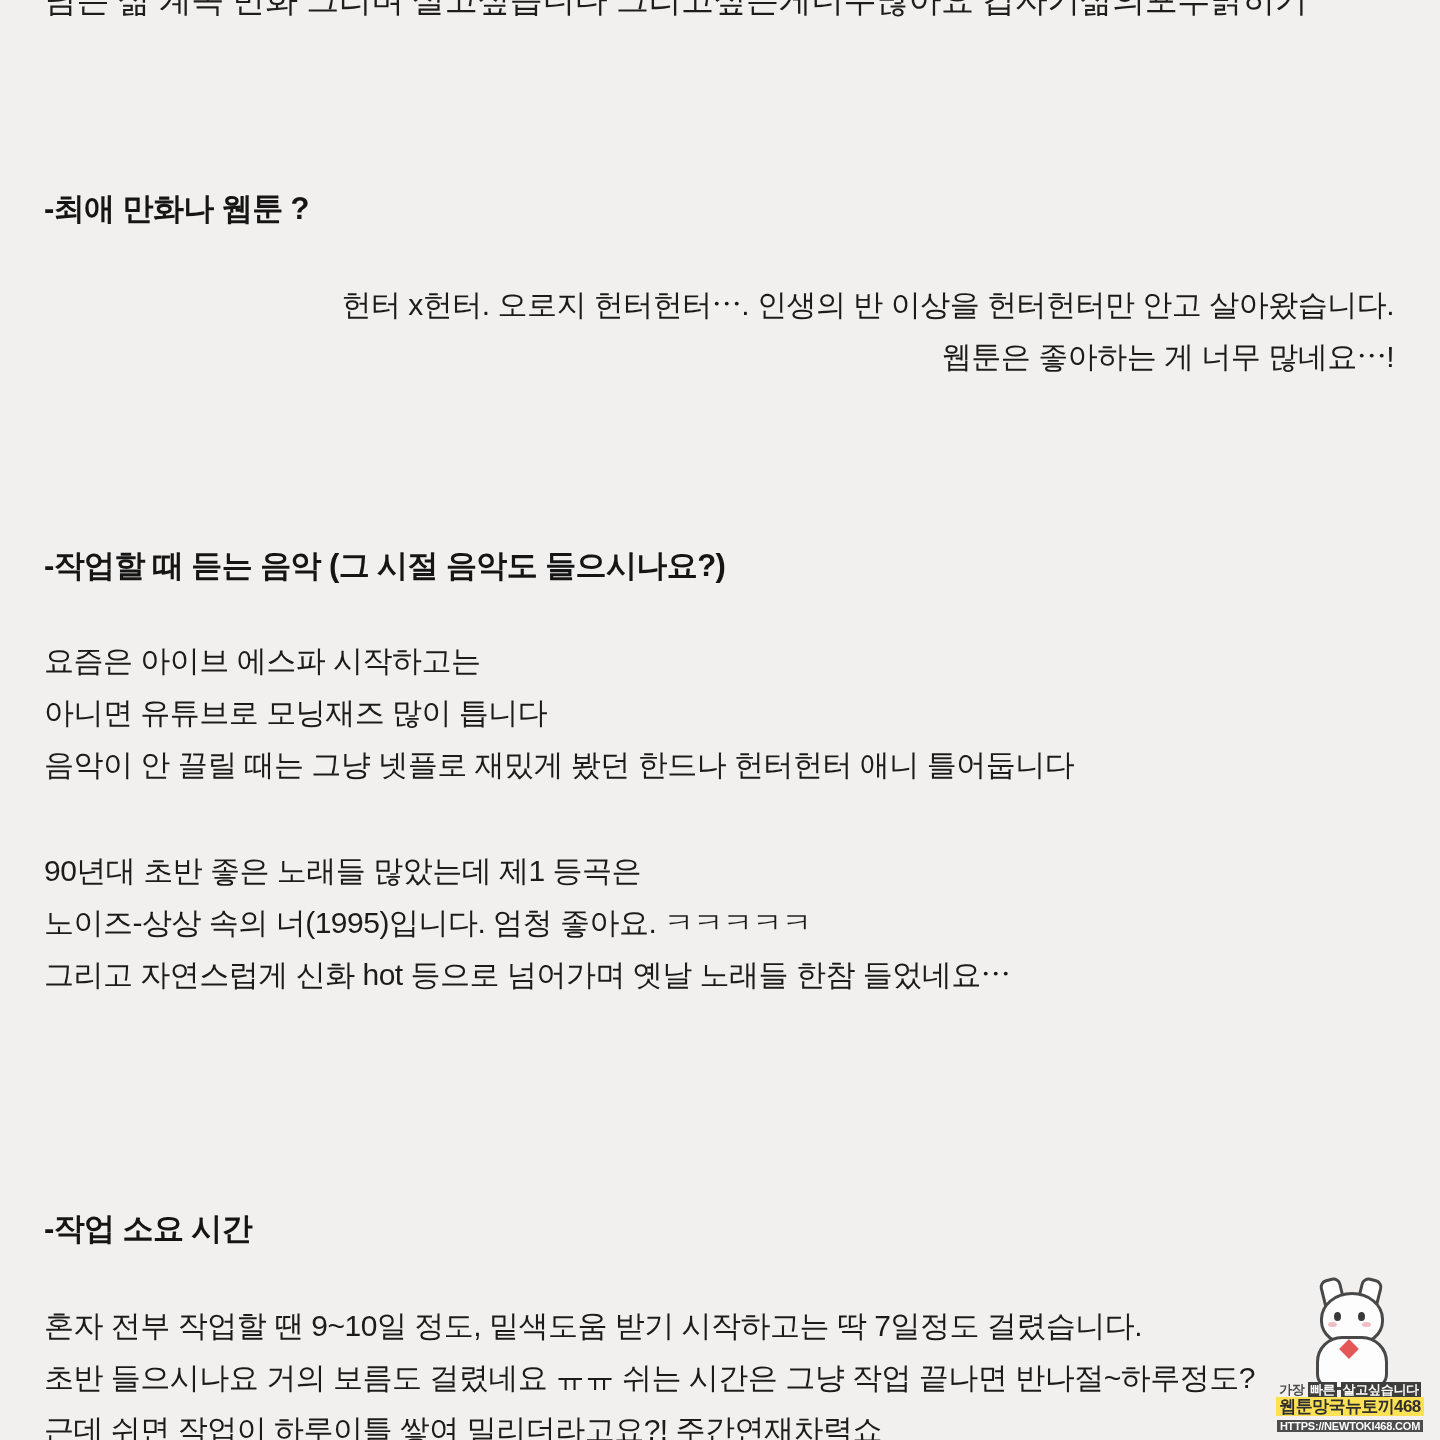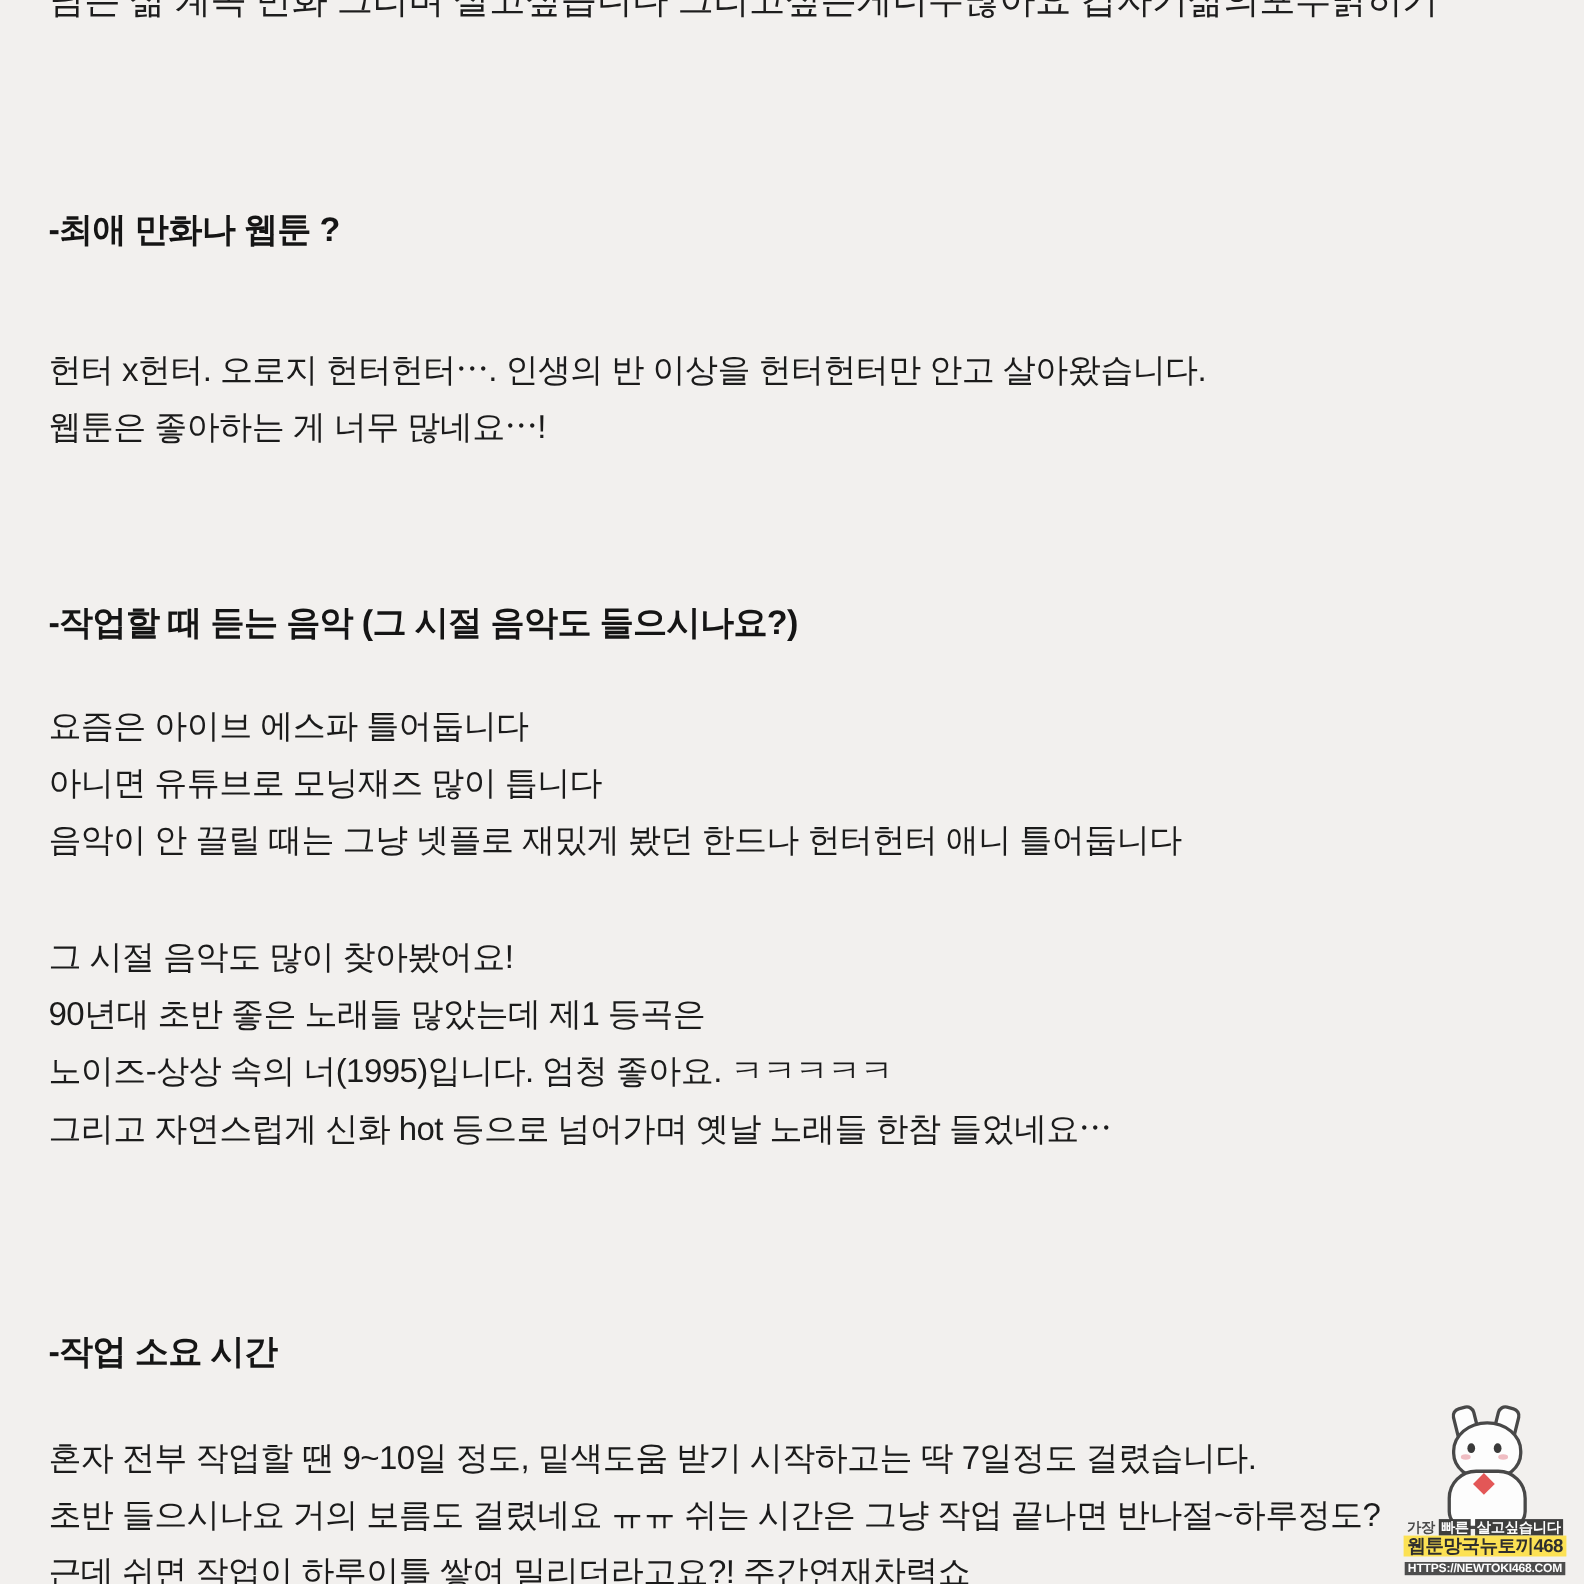--- a/index.html
+++ b/index.html
@@ -180,40 +180,39 @@
 
 <div id="page">
 
   <div class="content">
 
     <div class="clipped-line">남은 삶 계속 만화 그리며 살고싶습니다 그리고싶은게너무많아요 갑자기삶의포부밝히기</div>
 
     <div class="block" style="top:188px;">
       <div class="qhead">-최애 만화나 웹툰 ?</div>
     </div>
-    <div class="block" style="top:311px;">
+    <div class="block" style="top:279px;text-align:right;">
       <div class="para">
         <span class="line">헌터 x헌터. 오로지 헌터헌터⋯. 인생의 반 이상을 헌터헌터만 안고 살아왔습니다.</span>
         <span class="line">웹툰은 좋아하는 게 너무 많네요⋯!</span>
       </div>
     </div>
 
     <div class="block" style="top:545px;">
       <div class="qhead">-작업할 때 듣는 음악 (그 시절 음악도 들으시나요?)</div>
     </div>
     <div class="block" style="top:635px;">
       <div class="para">
-        <span class="line">요즘은 아이브 에스파 틀어둡니다</span>
+        <span class="line">요즘은 아이브 에스파 시작하고는</span>
         <span class="line">아니면 유튜브로 모닝재즈 많이 틉니다</span>
         <span class="line">음악이 안 끌릴 때는 그냥 넷플로 재밌게 봤던 한드나 헌터헌터 애니 틀어둡니다</span>
       </div>
     </div>
     <div class="block" style="top:845px;">
       <div class="para">
-        <span class="line">그 시절 음악도 많이 찾아봤어요!</span>
         <span class="line">90년대 초반 좋은 노래들 많았는데 제1 등곡은</span>
         <span class="line">노이즈-상상 속의 너(1995)입니다. 엄청 좋아요. ㅋㅋㅋㅋㅋ</span>
         <span class="line">그리고 자연스럽게 신화 hot 등으로 넘어가며 옛날 노래들 한참 들었네요⋯</span>
       </div>
     </div>
 
     <div class="block" style="top:1208px;">
       <div class="qhead">-작업 소요 시간</div>
     </div>
     <div class="block" style="top:1300px;">

